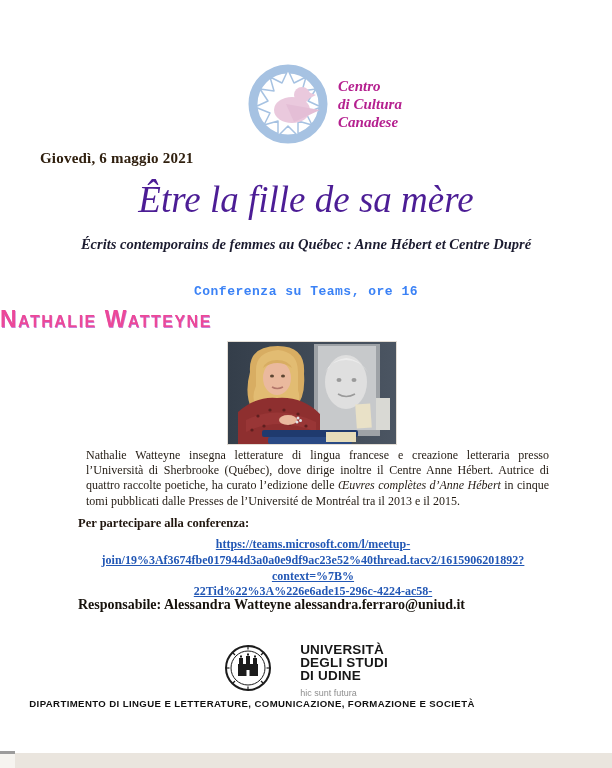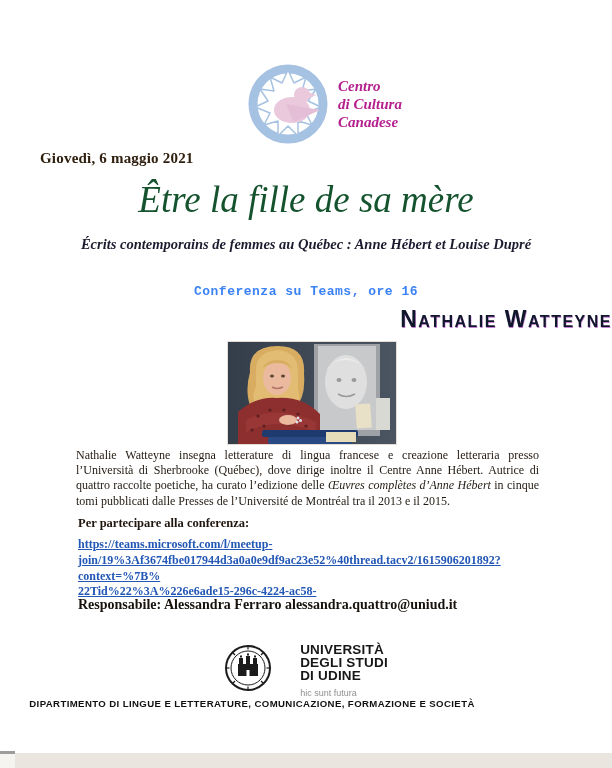--- a/index.html
+++ b/index.html
@@ -34,74 +34,74 @@
     color: #30200f;
     letter-spacing: 0.2px;
     margin-left: 40px;
   }
   
   .main-title {
     position: absolute; top: 178px; left: 0; width: 612px;
     text-align: center;
     font-style: italic; font-weight: 400;
     font-size: 37px;
-    color: #14532d;
+    color: #4c1d95;
   }
   .subtitle {
     position: absolute; top: 236px; left: 0; width: 612px;
     text-align: center;
     font-style: italic; font-weight: 700;
     font-size: 14.5px;
     color: #1c1c30;
   }
   
   .conf-info {
     position: absolute; top: 284px; left: 0; width: 612px;
     text-align: center;
     font-family: "Liberation Mono", "DejaVu Sans Mono", monospace;
     font-weight: 700; font-size: 13px;
     color: #3b82f6;
     letter-spacing: 0.5px;
   }
   .speaker-name {
     position: absolute; top: 306px; left: 0; width: 612px;
-    text-align: right;
+    text-align: left;
     font-family: "Liberation Sans", sans-serif;
     font-variant: small-caps;
     font-weight: 700; font-size: 23px;
     letter-spacing: 1.5px;
-    color: #0f172a;
+    color: #ec4899;
     text-shadow: 0.5px 0.5px 0 #c77fd6;
   }
   
   .photo-wrap {
     position: absolute; top: 342px; left: 228px;
     width: 168px; height: 102px;
     box-shadow: 0 0 0 1px #e3ddd5;
   }
   
   .bio {
-    position: absolute; top: 448px; left: 76px; width: 463px;
+    position: absolute; top: 448px; left: 86px; width: 463px;
     font-size: 12px; line-height: 15.2px;
     text-align: justify;
     color: #221a12;
   }
   .bio .it { font-style: italic; }
   .participate {
     position: absolute; top: 516px; left: 78px; width: 463px;
     font-weight: 700; font-size: 12.5px;
     color: #20160e;
   }
   
   .teams-link {
     position: absolute; top: 537px; left: 78px; width: 470px;
     font-weight: 700; font-size: 12px; line-height: 15.8px;
     color: #2257b5;
   }
-  .teams-link .lnk { text-decoration: underline; cursor: pointer; }
+  .teams-link .lnk { text-decoration: underline; cursor: pointer; text-align: center; }
   
   .responsible {
     position: absolute; top: 597px; left: 78px; width: 480px;
     font-weight: 700; font-size: 14px;
     color: #17120c;
   }
   
   .uni-logo {
     position: absolute; top: 644px; left: 0; width: 612px;
     display: flex; justify-content: center;
@@ -163,21 +163,21 @@
         <div>Centro</div>
         <div>di Cultura</div>
         <div>Canadese</div>
       </div>
     </div>
   </div>
 
   <div class="date-line">Giovedì, 6 maggio 2021</div>
 
   <div class="main-title">Être la fille de sa mère</div>
-  <div class="subtitle">Écrits contemporains de femmes au Québec : Anne Hébert et Louise Dupré</div>
+  <div class="subtitle">Écrits contemporains de femmes au Québec : Anne Hébert et Centre Dupré</div>
 
   <div class="conf-info">Conferenza su Teams, ore 16</div>
   <div class="speaker-name">Nathalie Watteyne</div>
 
   <div class="photo-wrap">
     <svg width="168" height="102" viewBox="0 0 168 102">
       <defs>
         <linearGradient id="bg" x1="0" y1="0" x2="1" y2="0">
           <stop offset="0" stop-color="#343e4a"></stop>
           <stop offset="1" stop-color="#4b5562"></stop>
@@ -230,21 +230,21 @@
   <div class="bio"><span>Nathalie Watteyne insegna letterature di lingua francese e creazione letteraria presso l’Università di Sherbrooke (Québec), dove dirige inoltre il Centre Anne Hébert. Autrice di quattro raccolte poetiche, ha curato l’edizione delle </span><span class="it">Œuvres complètes d’Anne Hébert</span><span> in cinque tomi pubblicati dalle Presses de l’Université de Montréal tra il 2013 e il 2015.</span></div>
 
   <div class="participate">Per partecipare alla conferenza:</div>
 
   <div class="teams-link">
     <div class="lnk">https://teams.microsoft.com/l/meetup-</div>
     <div class="lnk">join/19%3Af3674fbe017944d3a0a0e9df9ac23e52%40thread.tacv2/1615906201892?context=%7B%</div>
     <div class="lnk">22Tid%22%3A%226e6ade15-296c-4224-ac58-</div>
   </div>
 
-  <div class="responsible">Responsabile: Alessandra Ferraro alessandra.quattro@uniud.it</div>
+  <div class="responsible">Responsabile: Alessandra Watteyne alessandra.ferraro@uniud.it</div>
 
   <div class="uni-logo">
     <div class="uni-inner">
       <svg width="48" height="48" viewBox="0 0 48 48">
         <circle cx="24" cy="24" r="22" fill="none" stroke="#1c1c1c" stroke-width="2"></circle>
         <circle cx="24" cy="24" r="17" fill="none" stroke="#1c1c1c" stroke-width="1"></circle>
         <g stroke="#1c1c1c" stroke-width="1.2">
           <line x1="24" y1="2.5" x2="24" y2="5.5"></line>
             <line x1="24" y1="42.5" x2="24" y2="45.5"></line>
           <line x1="2.5" y1="24" x2="5.5" y2="24"></line>

